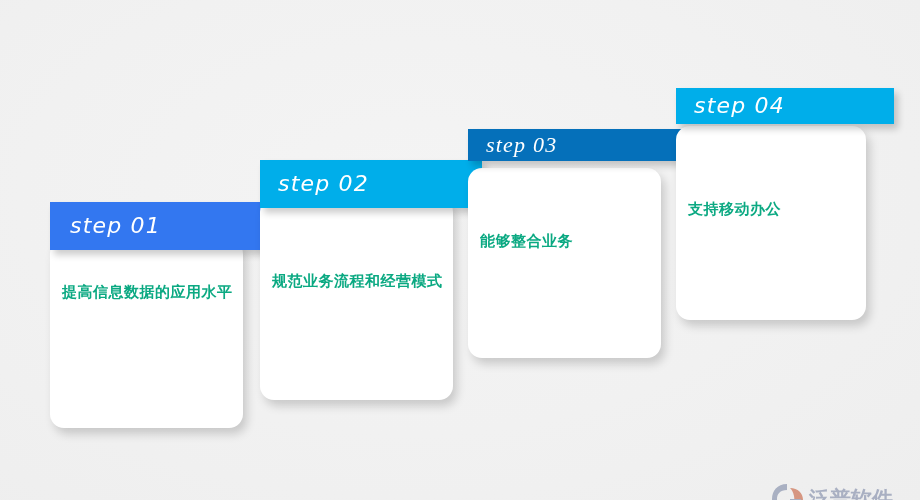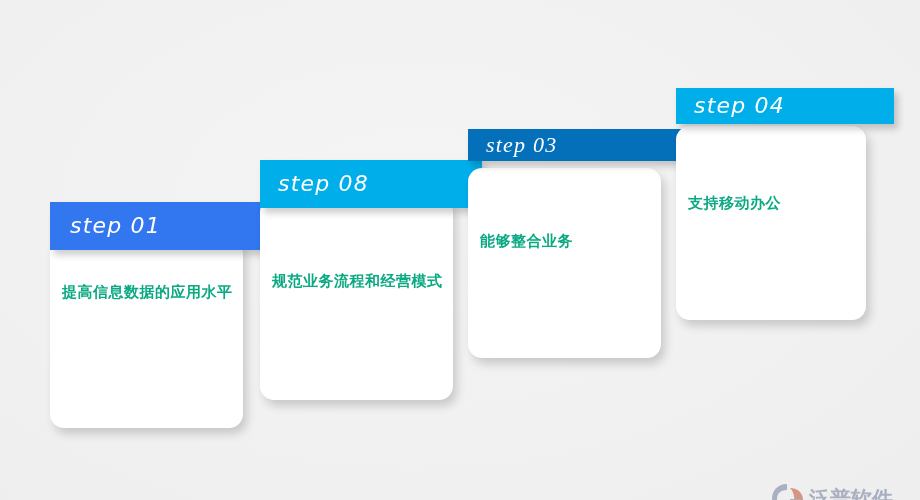--- a/index.html
+++ b/index.html
@@ -104,34 +104,34 @@
 <div id="stage">
 
   <div class="step-group">
     <div class="card" style="left:50px; top:240px; width:193px; height:188px;"></div>
     <div class="banner" style="left:50px; top:202px; width:223px; height:48px; background:#3377f0;padding-left:20px;">step 01</div>
     <div class="card-body" style="left:62px; top:279px;">提高信息数据的应用水平</div>
   </div>
 
   <div class="step-group">
     <div class="card" style="left:260px; top:198px; width:193px; height:202px;"></div>
-    <div class="banner" style="left:260px; top:160px; width:222px; height:48px; background:#00aeea;">step 08</div>
+    <div class="banner" style="left:260px; top:160px; width:222px; height:48px; background:#00aeea;">step 02</div>
     <div class="card-body" style="left:272px; top:268px;">规范业务流程和经营模式</div>
   </div>
 
   <div class="step-group">
     <div class="card" style="left:468px; top:168px; width:193px; height:190px;"></div>
     <div class="banner" style="left:468px; top:129px; width:220px; height:32px; background:#0570ba;font-family:Liberation Serif, serif;">step 03</div>
     <div class="card-body" style="left:480px; top:228px;">能够整合业务</div>
   </div>
 
   <div class="step-group">
     <div class="card" style="left:676px; top:126px; width:190px; height:194px;"></div>
     <div class="banner" style="left:676px; top:88px; width:218px; height:36px; background:#00aeea;">step 04</div>
-    <div class="card-body" style="left:688px; top:190px;">支持移动办公</div>
+    <div class="card-body" style="left:688px; top:196px;">支持移动办公</div>
   </div>
 
   <div id="watermark">
     <div id="wm-row">
       <span id="wm-mark">
         <svg width="36" height="34" viewBox="0 0 36 34" xmlns="http://www.w3.org/2000/svg">
           <path d="M17 2 C7 2 2 9 2 17 C2 25 7 32 17 32 L17 26 C10 26 7 22 7 17 C7 12 10 8 17 8 Z" fill="#7f8aa8"></path>
           <path d="M20 6 C28 6 33 11 33 18 C33 25 28 30 20 30 C24 25 25 20 24 14 C23 10 22 8 20 6 Z" fill="#c8603e"></path>
           <path d="M20 17 L31 17 L31 21 L20 21 Z" fill="#7f8aa8"></path>
           <path d="M20 24 L31 24 L31 28 L20 28 Z" fill="#7f8aa8"></path>

